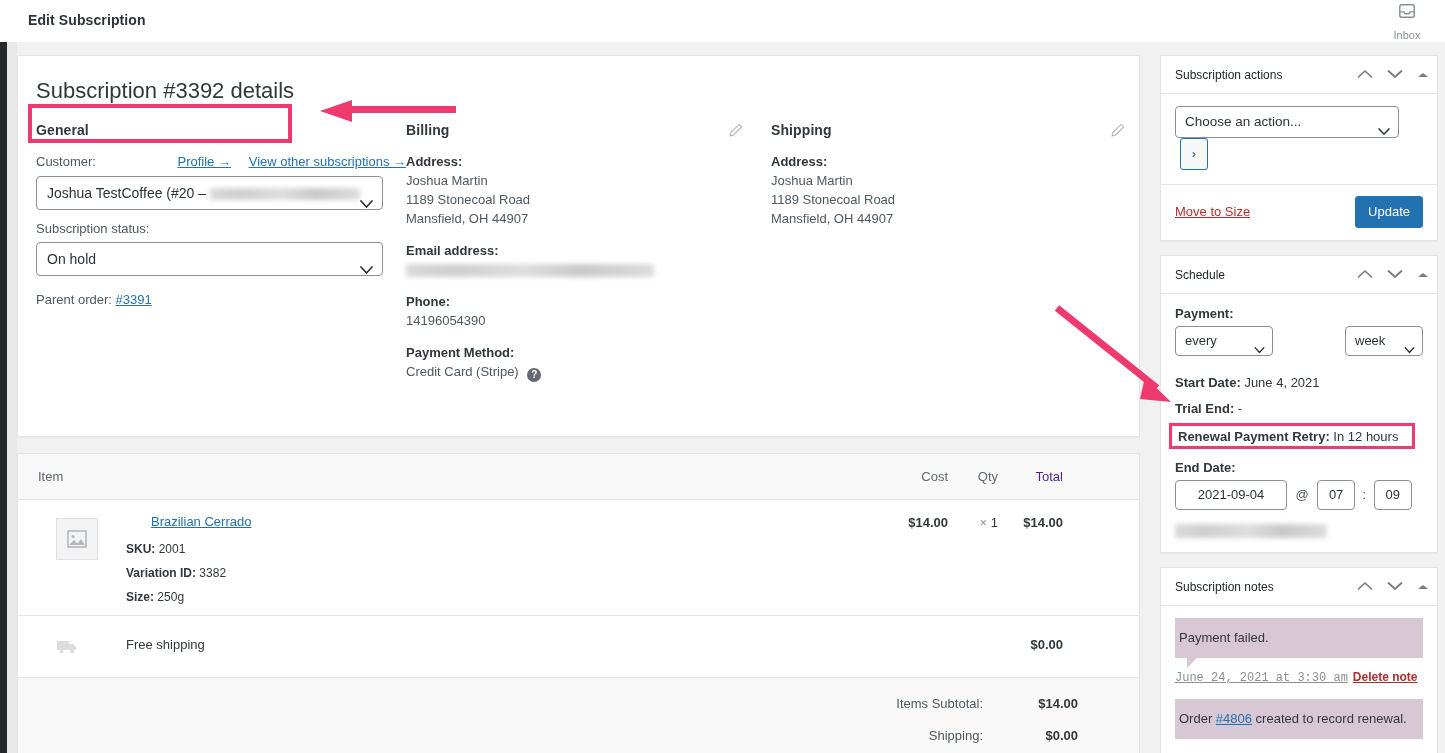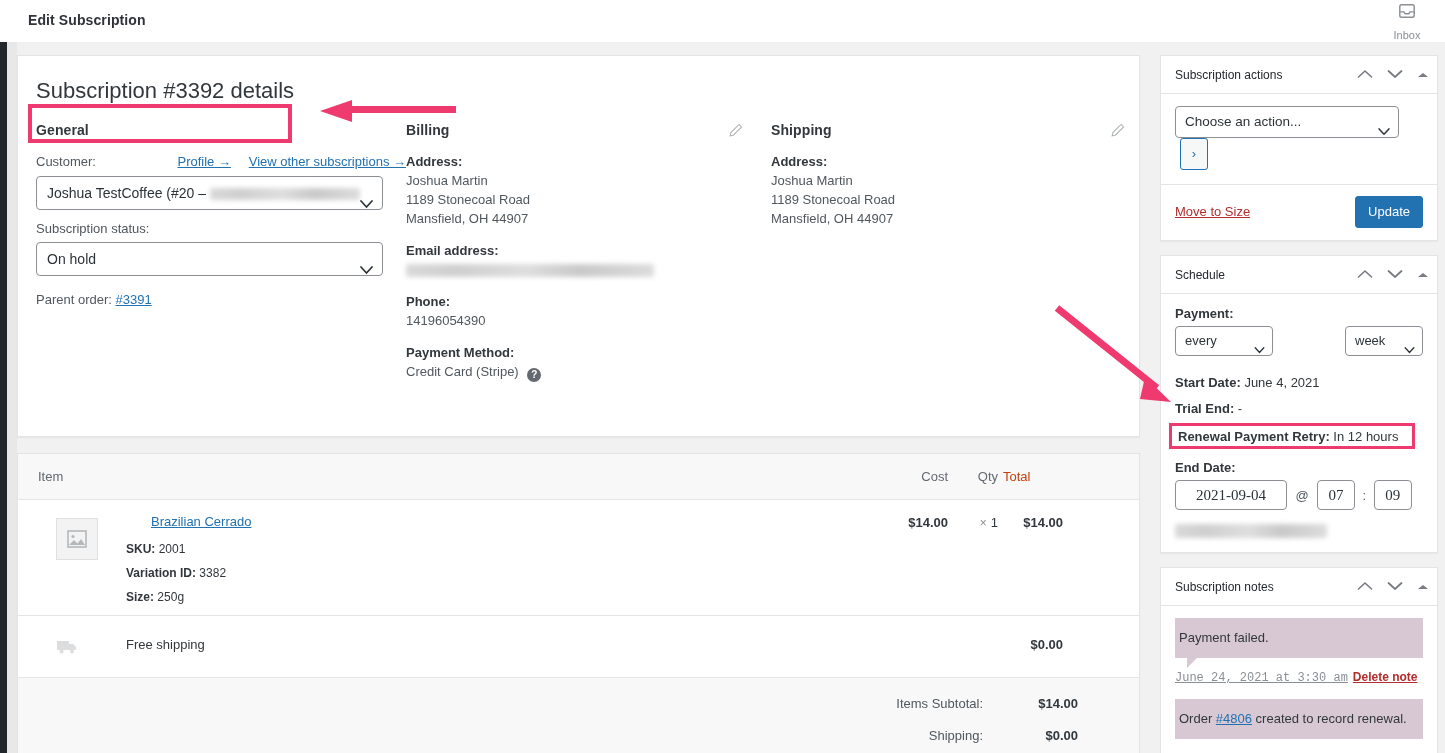--- a/index.html
+++ b/index.html
@@ -117,21 +117,21 @@
 
   
   .items-box { position: absolute; left: 17px; top: 411px; width: 1123px; height: 320px; }
   .items-head {
     position: relative; height: 46px; background: #f8f8f8;
     border-bottom: 1px solid #e5e5e5;
   }
   .items-head .h-item { position: absolute; left: 20px; top: 15px; font-size: 13px; color: #646970; }
   .items-head .h-cost { position: absolute; left: 870px; top: 15px; width: 60px; text-align: right; font-size: 13px; color: #646970; }
   .items-head .h-qty  { position: absolute; left: 930px; top: 15px; width: 50px; text-align: right; font-size: 13px; color: #646970; }
-  .items-head .h-tot  { position: absolute; left: 985px; top: 15px; width: 60px; text-align: left; font-size: 13px; color: #c2410c; }
+  .items-head .h-tot  { position: absolute; left: 985px; top: 15px; width: 60px; text-align: right; font-size: 13px; color: #4c1d95; }
 
   .item-row { position: relative; height: 116px; border-bottom: 1px solid #e5e5e5; background: #fff; }
   .thumb {
     position: absolute; left: 38px; top: 18px; width: 42px; height: 42px;
     border: 1px solid #e0e0e0; background: #f3f3f3;
   }
   .item-name { position: absolute; left: 108px; top: 14px; font-size: 13px; margin-left: 25px; }
   .item-meta { position: absolute; left: 108px; font-size: 12px; color: #32373c; }
   .item-meta b { color: #32373c; }
   .cell-cost { position: absolute; left: 870px; top: 15px; width: 60px; text-align: right; font-size: 13px; font-weight: bold; color: #32373c; }
@@ -205,22 +205,22 @@
     margin: 8px 0 12px; padding: 2px 3px;
   }
   .retry-highlight {
     position: absolute; left: -6px; top: -3px; width: 246px; height: 26px;
     border: 3px solid #ee3a6e; pointer-events: none;
   }
 
   .enddate-row { position: relative; height: 34px; margin-top: 4px; }
   .txt-input {
     height: 30px; border: 1px solid #8c8f94; border-radius: 4px; background: #fff;
-    font-size: 15px; color: #2c3338; line-height: 28px; text-align: center;
-    font-family: Liberation Serif, serif;
+    font-size: 13px; color: #2c3338; line-height: 28px; text-align: center;
+    font-family: Liberation Sans, sans-serif;
   }
   .in-date { display: inline-block; width: 112px; padding: 0 6px; }
   .at-sign { font-size: 13px; color: #50575e; margin: 0 4px; }
   .in-hh, .in-mm { display: inline-block; width: 38px; }
   .colon { font-size: 13px; color: #50575e; margin: 0 3px; }
   .blur-bar { margin-top: 10px; height: 14px; width: 152px; }
 
   
   .note { position: relative; margin-bottom: 14px; }
   .note-bubble {

